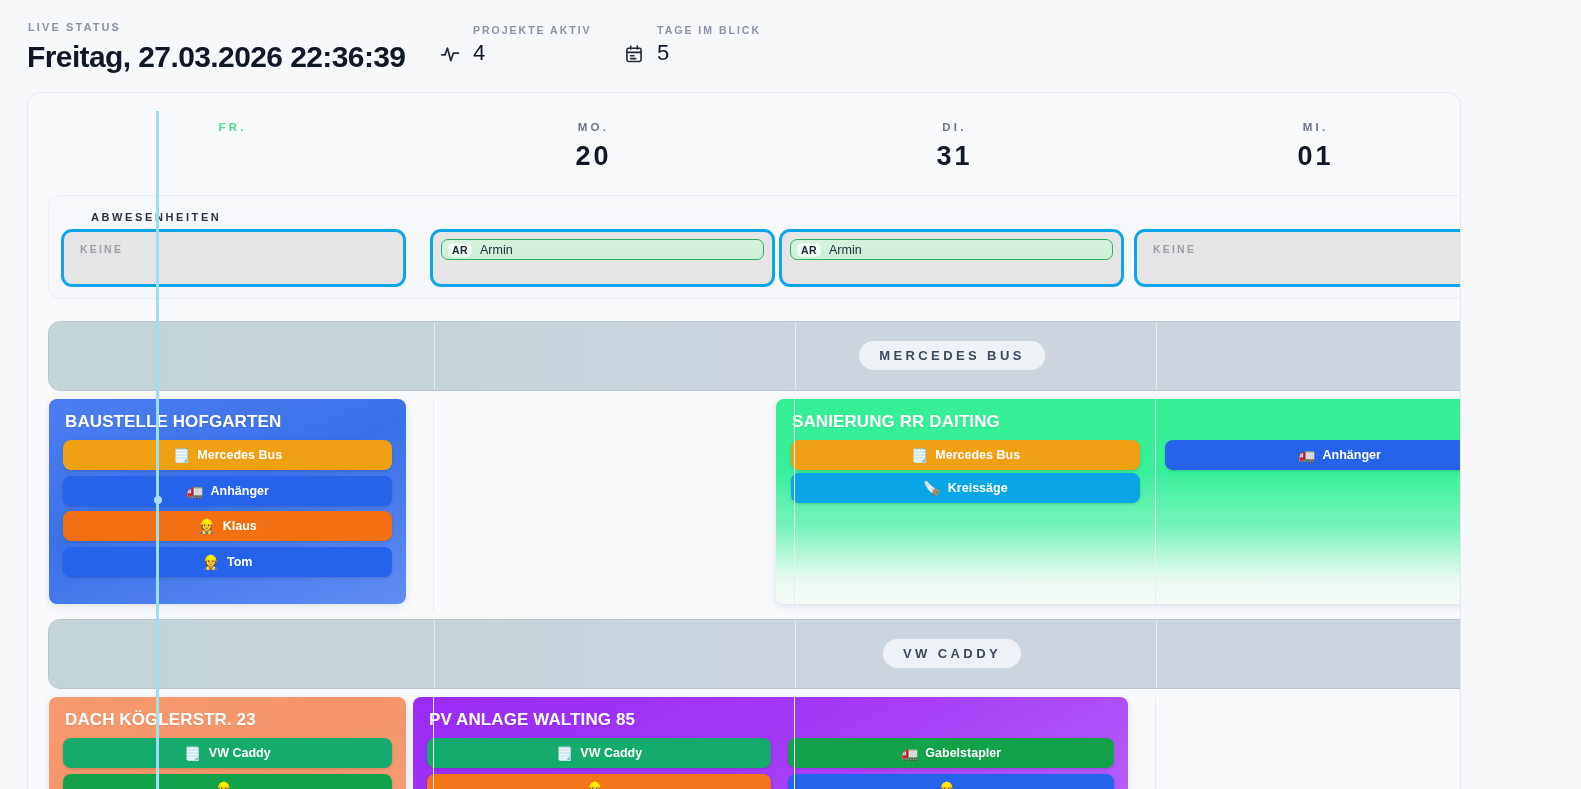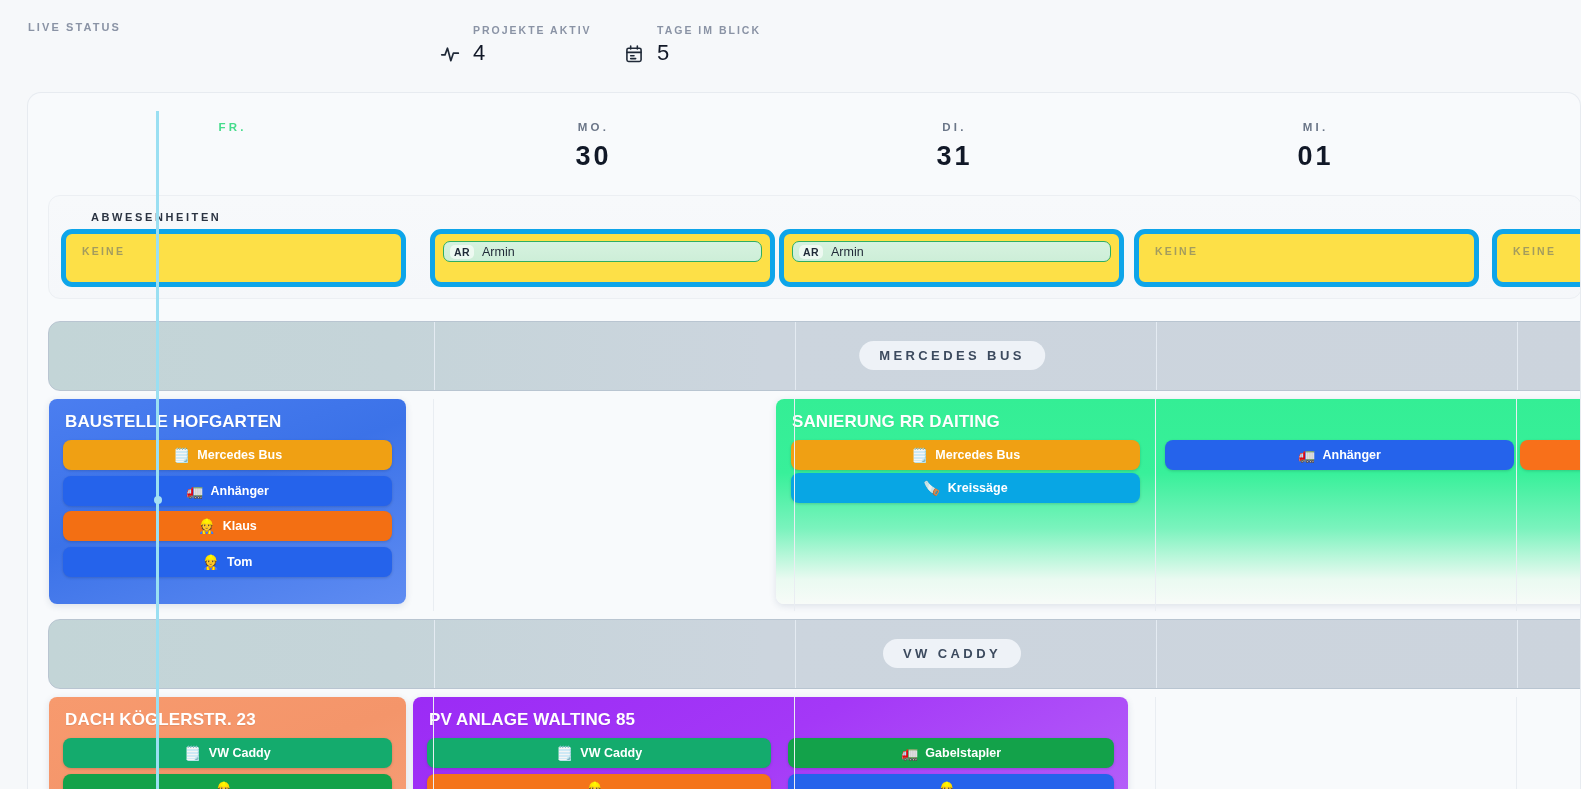--- a/index.html
+++ b/index.html
@@ -40,21 +40,21 @@
     color: #8a93a5; text-transform: uppercase; white-space: nowrap;
   }
   .stat-value {
     margin-left: 33px; margin-top: 4px;
     font-size: 22px; font-weight: 500; color: #111827;
   }
 
   
   .board {
     position: absolute; left: 27px; top: 92px;
-    width: 1554px; height: 697px;
+    width: 1434px; height: 697px;
     background: #f8fafc;
     border: 1px solid #e7ebf0;
     border-top-left-radius: 14px;
     border-top-right-radius: 14px;
     border-bottom: none;
     overflow: hidden;
   }
 
   
   .col-head {
@@ -91,21 +91,21 @@
     background: linear-gradient(180deg,#f7f9fb 0%, #f5f7fa 100%);
     border: 1px solid #eceff3; border-radius: 12px;
   }
   .absence-title {
     position: absolute; left: 42px; top: 15px;
     font-size: 11px; font-weight: 700; letter-spacing: 2.6px;
     color: #2b3442; text-transform: uppercase;
   }
   .abs-cell {
     position: absolute; top: 136px; width: 345px; height: 58px;
-    background: #fde047; border: 5px solid #0ea5e9; border-radius: 11px;
+    background: #e5e5e5; border: 3px solid #0ea5e9; border-radius: 11px;
     padding: 7px 8px;
   }
   .abs-none {
     font-size: 10.5px; font-weight: 700; letter-spacing: 2.2px;
     color: #55607288; text-transform: uppercase;
     padding: 4px 2px 0 8px;
   }
   .abs-chip {
     display: flex; align-items: center; gap: 8px;
     height: 21px; border-radius: 7px; margin-bottom: 5px;
@@ -165,20 +165,21 @@
   .row-band {
     position: absolute; left: 20px; width: 1562px;
     background: transparent;
   }
 </style>
 </head>
 <body>
 
 <div class="topbar">
   <div class="live-label">LIVE STATUS</div>
+  <div class="live-clock">Freitag, 27.03.2026 22:36:39</div>
 
   <div class="stat stat-1">
     <span class="stat-icon">
       <svg viewBox="0 0 24 24" fill="none" stroke="#1f2937" stroke-width="2" stroke-linecap="round" stroke-linejoin="round">
           <polyline points="2,13 6,13 9,5 13,20 16,11 19,11 22,11"></polyline>
         </svg>
     </span>
     <div class="stat-label">PROJEKTE AKTIV</div>
     <div class="stat-value">4</div>
   </div>
@@ -199,21 +200,21 @@
   </div>
 </div>
 
 <div class="board">
 
   <div class="col-head today" style="left:24px;">
     <div class="dow">FR.</div>
   </div>
   <div class="col-head" style="left:385px;">
     <div class="dow">MO.</div>
-    <div class="dnum">30</div>
+    <div class="dnum">20</div>
   </div>
   <div class="col-head" style="left:746px;">
     <div class="dow">DI.</div>
     <div class="dnum">31</div>
   </div>
   <div class="col-head" style="left:1107px;">
     <div class="dow">MI.</div>
     <div class="dnum">01</div>
   </div>
 

